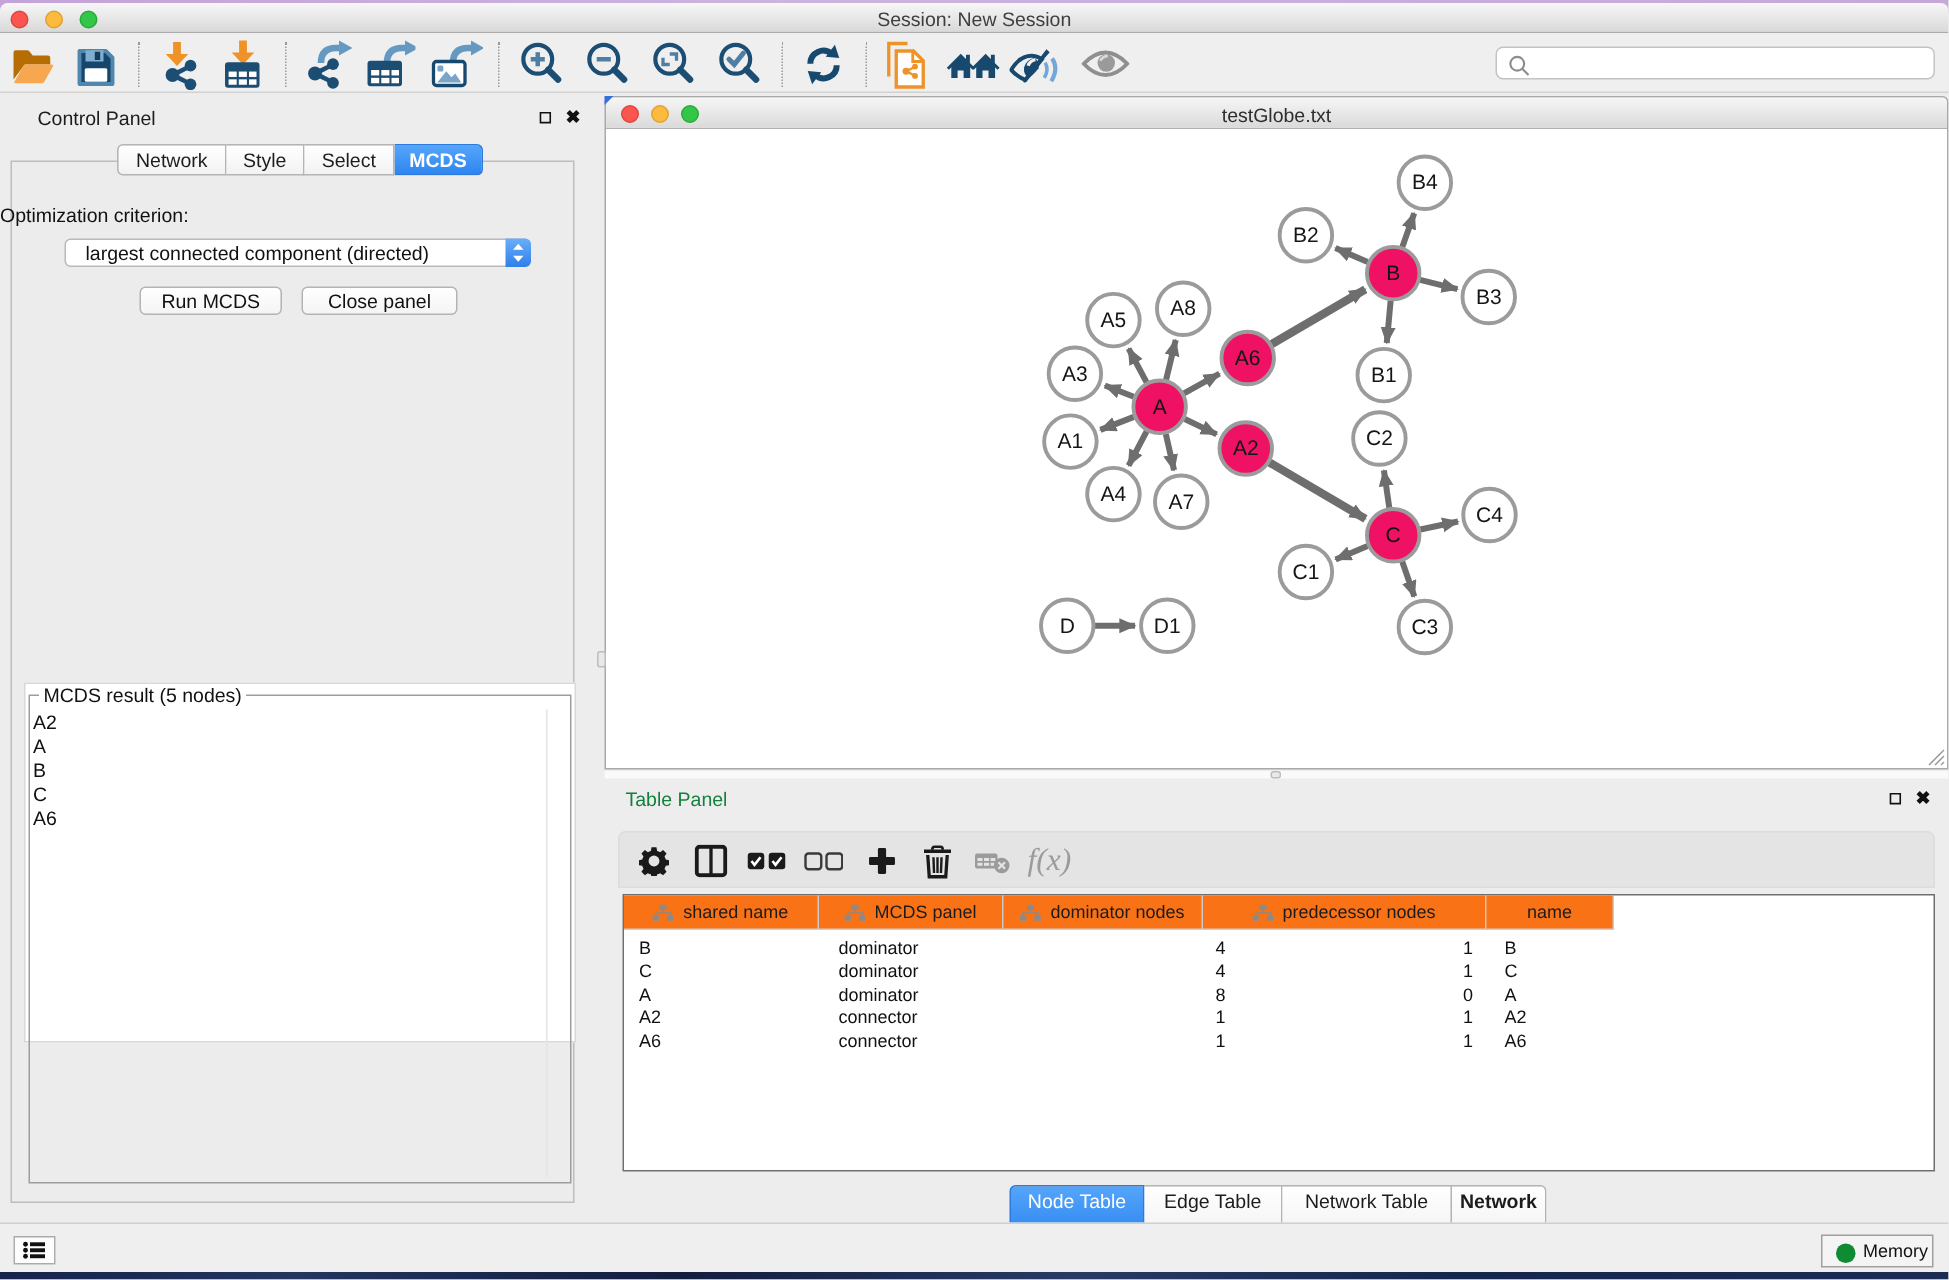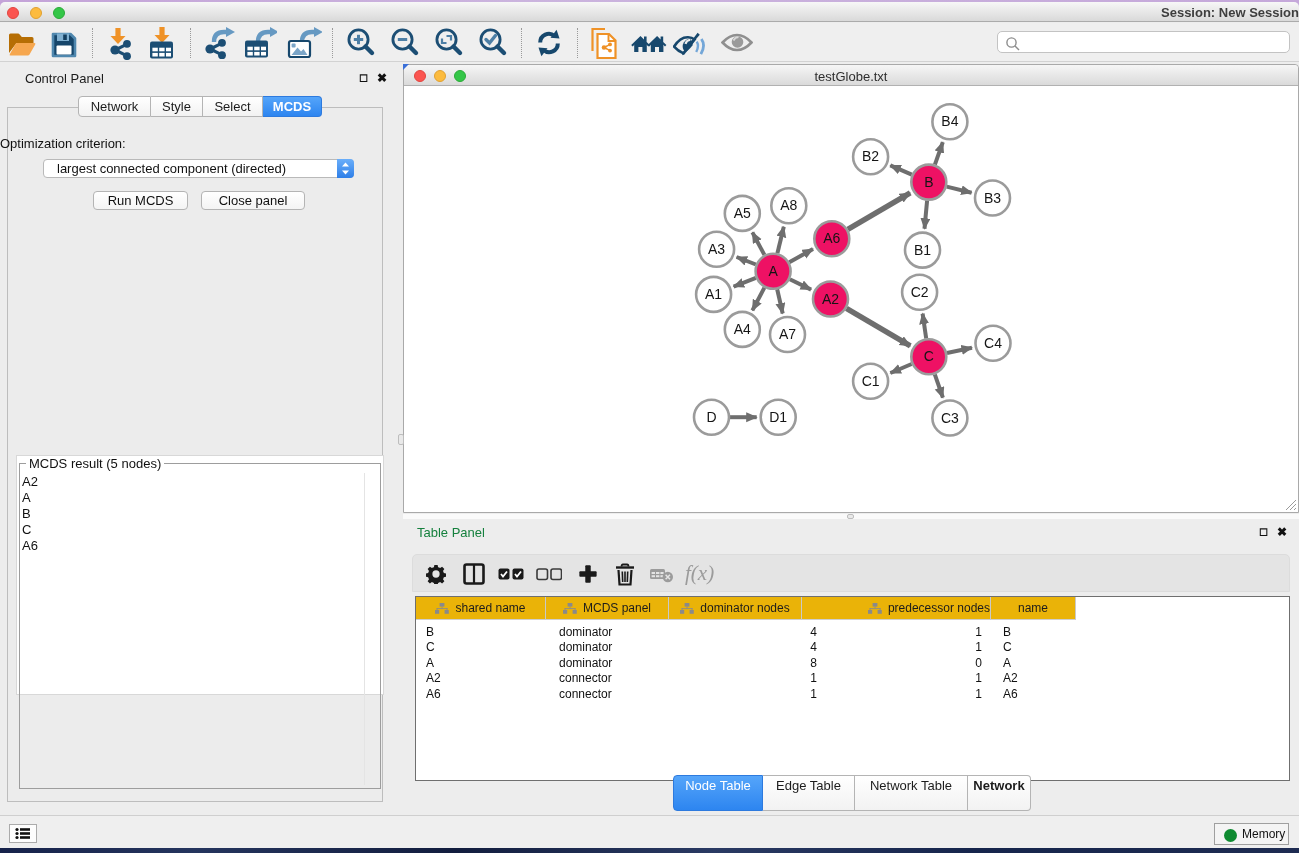--- a/index.html
+++ b/index.html
@@ -1,33 +1,33 @@
 <!DOCTYPE html>
 <html><head>
 <meta charset="utf-8">
 <style>
 * { margin:0; padding:0; box-sizing:border-box; }
 html,body { width:1299px; height:853px; overflow:hidden; }
 body { font-family:"Liberation Sans", sans-serif; background:#ededed; position:relative; }
 .abs { position:absolute; }
 #deskTop { left:0; top:0; width:1299px; height:9px; background:linear-gradient(90deg,#c4a3d8,#cbb4de 40%,#c5a8da); }
 #titlebar { left:0; top:2px; width:1299px; height:20px; background:linear-gradient(#f7f7f7,#d9d9d9); border-bottom:1px solid #ababab; border-radius:5px 5px 0 0; }
-#titlebar .title { position:absolute; left:0; right:0; top:3px; text-align:right; font-size:13px; color:#3e3e3e;font-weight:bold; }
+#titlebar .title { position:absolute; left:0; right:0; top:3px; text-align:center; font-size:13px; color:#3e3e3e; }
 .tl { position:absolute; width:12px; height:12px; border-radius:50%; top:5px; }
 #toolbar { left:0; top:23px; width:1299px; height:39px; background:#efefef; border-bottom:1px solid #d2d2d2; }
 .tbsep { position:absolute; top:5px; height:30px; width:0; border-left:1px dotted #9a9a9a; }
 .ticon { position:absolute; top:3px; }
 #searchbox { position:absolute; left:997px; top:8px; width:293px; height:22px; background:#fff; border:1px solid #c3c3c3; border-radius:5px; }
 #searchbox svg { position:absolute; left:7px; top:3.5px; }
 
 
 #cpTitle { left:25px; top:71px; font-size:13px; color:#1c1c1c; }
 .panelBtns { position:absolute; font-weight:bold; color:#111; }
 #cpPane { left:7px; top:107px; width:376px; height:695px; background:#ececec; border:1px solid #bdbdbd; }
-.tabset { position:absolute; display:flex; height:21px;align-items:flex-end; }
+.tabset { position:absolute; display:flex; height:21px; }
 .tabset .tab { border:1px solid #b4b4b4; border-left:none; background:linear-gradient(#ffffff,#f2f2f2); color:#1c1c1c; font-size:13px; text-align:center; line-height:19px; }
 .tabset .tab.first { border-left:1px solid #b4b4b4; border-radius:4px 0 0 4px; }
 .tabset .tab.last { border-radius:0 4px 4px 0;font-weight:bold; }
 .tabset .tab.sel { background:linear-gradient(#55a5fa,#2d85f0); color:#fff; border-color:#2d7ade; }
 #cpTabs { left:78px; top:96px; }
 #optLabel { left:0; top:136px; width:390px; text-align:left; font-size:13px; color:#111; }
 #dropdown { left:43px; top:159px; width:311px; height:19px; background:#fff; border:1px solid #b9b9b9; border-radius:4px; font-size:13px; color:#111; line-height:17px; padding-left:13px; }
 #dropdown .stepper { position:absolute; right:-1px; top:-1px; width:17px; height:19px; background:linear-gradient(#6aaefa,#2e7fe8); border-radius:0 4px 4px 0; }
 .pushbtn { position:absolute; height:19px; background:linear-gradient(#ffffff,#f4f4f4); border:1px solid #b4b4b4; border-radius:4px; font-size:13px; color:#111; text-align:center; line-height:17px; }
 #resultBox { left:16px; top:455px; width:368px; height:240px; background:#fff; border:1px solid #d8d8d8; }
@@ -40,21 +40,21 @@
 #netwin { left:403px; top:64px; width:896px; height:449px; background:#fff; border:1px solid #a9a9a9; border-radius:4px 4px 0 0; }
 #netTitlebar { position:absolute; left:0; top:0; right:0; height:21px; background:linear-gradient(#f6f6f6,#dadada); border-bottom:1px solid #b1b1b1; border-radius:4px 4px 0 0;text-decoration:underline; }
 #netTitlebar .title { position:absolute; left:0; right:0; top:4px; text-align:center; font-size:13px; color:#2e2e2e; }
 #graph { position:absolute; left:1px; top:22px; }
 
 
 #tpTitle { left:417px; top:525px; font-size:13px; color:#15803d; }
 #tpToolbar { left:412px; top:554px; width:878px; height:38px; background:#e4e4e4; border:1px solid #dcdcdc; border-radius:5px 5px 0 0; }
 #tpTable { left:415px; top:596px; width:875px; height:185px; background:#fff; border:1px solid #6f6f6f; }
 #tpHeader { position:absolute; left:0; top:0; right:0; height:23px; }
-.hcell { position:absolute; top:0; height:23px; background:#eab308; border-right:1px solid #c9c9c9; border-bottom:1px solid #cfcfcf; font-size:12px; color:#1c1c1c; text-align:center; line-height:22px; }
+.hcell { position:absolute; top:0; height:23px; background:#f97316; border-right:1px solid #c9c9c9; border-bottom:1px solid #cfcfcf; font-size:12px; color:#1c1c1c; text-align:center; line-height:22px; }
 .hicon { position:absolute; left:8px; top:5px; }
 .trow { position:absolute; font-size:12px; color:#111; height:15px; line-height:15px; }
 .trow span { position:absolute; }
 #tpTabs { left:673px; top:790px; }
 #tpTabs .tab { height:36px; line-height:19px; }
 
 
 #statusbar { left:0; top:815px; width:1299px; height:33px; background:#efefef; border-top:1px solid #cfcfcf; }
 #listBtn { position:absolute; left:9px; top:8px; width:28px; height:19px; background:#fdfdfd; border:1px solid #ababab; }
 #memBtn { position:absolute; right:10px; top:7px; width:75px; height:22px; background:#f4f4f4; border:1px solid #9f9f9f; font-size:12px; color:#111; }
@@ -478,21 +478,21 @@
             <rect x="0" y="7" width="4.2" height="3.8"></rect>
             <rect x="9.6" y="7" width="4.2" height="3.8"></rect>
             <path d="M6.6 3.5 h0.9 v2 h-0.9 z"></path>
             <path d="M1.6 5.2 h11 v0.9 h-11 z"></path>
             <rect x="1.6" y="5.2" width="0.9" height="2"></rect>
             <rect x="11.6" y="5.2" width="0.9" height="2"></rect>
           </g>
         </svg>
         <span>dominator nodes</span>
       </div>
-<div class="hcell" style="left:386px;width:189px;display:flex;align-items:center;justify-content:flex-end;">
+<div class="hcell" style="left:386px;width:189px;display:flex;align-items:center;justify-content:center;">
         <svg class="hicon" width="14" height="11" viewBox="0 0 14 11" style="position:static;flex:none;margin-right:6px;">
           <g fill="#8a8a8a">
             <rect x="4.6" y="0" width="4.8" height="3.6"></rect>
             <rect x="0" y="7" width="4.2" height="3.8"></rect>
             <rect x="9.6" y="7" width="4.2" height="3.8"></rect>
             <path d="M6.6 3.5 h0.9 v2 h-0.9 z"></path>
             <path d="M1.6 5.2 h11 v0.9 h-11 z"></path>
             <rect x="1.6" y="5.2" width="0.9" height="2"></rect>
             <rect x="11.6" y="5.2" width="0.9" height="2"></rect>
           </g>

